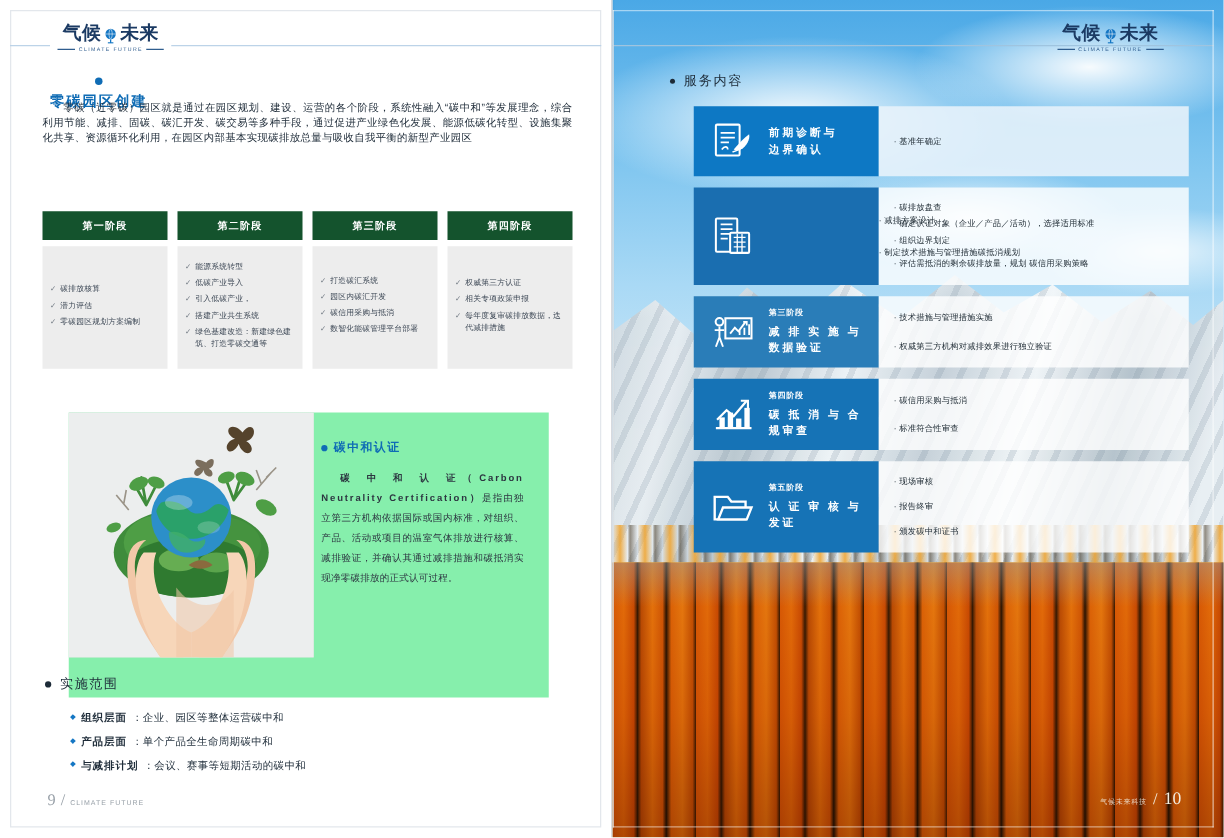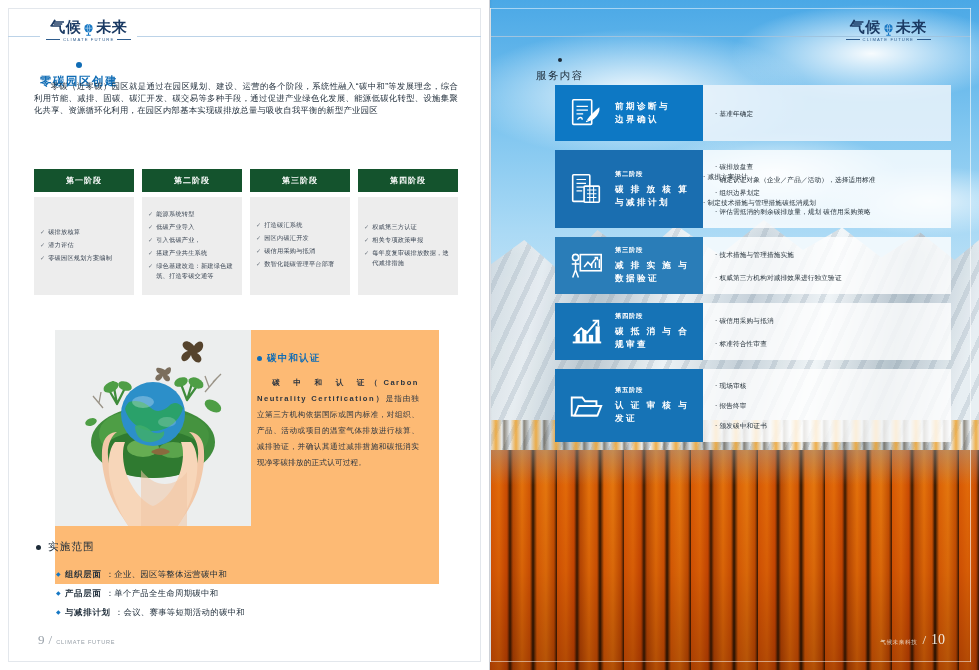--- a/index.html
+++ b/index.html
@@ -86,22 +86,22 @@
   .stage-col.c1 .stage-bd { justify-content: center; }
   .stage-li {
     display: flex; gap: 3px; align-items: flex-start;
     font-size: 6.2px; line-height: 10px; color: #3b4654;
     margin-bottom: 3px; letter-spacing: .2px;
   }
   .stage-li .ck { color: #6f7780; flex: 0 0 auto; font-size: 6px; line-height: 10px; }
 
   
   .cert-band {
-    position: absolute; left: 55px; top: 330px; width: 384px; height: 254px;
-    background: #fdba74;
+    position: absolute; left: 55px; top: 330px; width: 384px; height: 228px;
+    background: #86efac;
     display: flex;
   }
   .cert-img { position: relative; width: 196px; height: 196px; overflow: hidden;
               background: radial-gradient(circle at 50% 42%, #f1f2f2 0%, #e4e6e6 100%); }
   .cert-txt { flex: 1; padding: 22px 20px 10px 6px; position: relative; }
   .cert-head {
     color: #0f6cb5; font-weight: bold; font-size: 9.5px; letter-spacing: 1.2px;
     display: flex; align-items: center; gap: 5px; margin-bottom: 10px;
   }
   .cert-head .dot { width:5px;height:5px;border-radius:50%;background:#0f6cb5; }
@@ -190,21 +190,21 @@
   .hdr-r { position:absolute; left:0px; right:8px; top:36px; height:1px;
            background:#9fc4df; z-index:4; }
   .logo-wrap-r { position:absolute; right:42px; top:18px; z-index:5;
                  display:flex; flex-direction:column; align-items:center;
                  padding: 0 6px; }
   .logo-wrap-r .logo-main { color:#1b3a63; }
 
   .sec-head-r {
     position:absolute; left:46px; top:58px; color:#1d2b38;
     font-size: 10.5px; letter-spacing: 1.4px; z-index:5;
-    display:flex; align-items:center; gap:7px;flex-direction:column;
+    display:flex; align-items:center; gap:7px;
   }
   .sec-head-r .dot { width:4px;height:4px;border-radius:50%;background:#1d2b38; }
 
   .svc-list { position:absolute; left:65px; top:85px; width: 396px; z-index:5; }
   .svc-row { display:flex; margin-bottom: 9px; }
   .svc-left {
     width: 148px; background:#1577c4; color:#fff;
     display:flex; align-items:center; gap:10px;
     padding: 9px 6px 9px 12px; position:relative;
   }
@@ -518,25 +518,20 @@
       <div class="svc-row r2">
         <div class="svc-left">
           <span class="svc-icon">
             <svg viewBox="0 0 40 40" fill="none" stroke="#fff" stroke-width="1.7">
               <rect x="6" y="5" width="18" height="28" rx="1"></rect>
               <path d="M10 10h10M10 14h10M10 18h10M10 22h6" stroke-width="1.3"></path>
               <rect x="18" y="17" width="16" height="17" rx="1" fill="#1a6eb0"></rect>
               <path d="M21 21h10M21 25h10M21 29h10M24 18v16M28 18v16" stroke-width="1.1"></path>
             </svg>
           </span>
-          <span class="svc-titles">
-            <span class="svc-stage">第二阶段</span>
-            <span class="svc-name" style="white-space:pre-line">碳 排 放 核 算
-与减排计划</span>
-          </span>
         </div>
         <div class="svc-right overlap">
           <div class="svc-li">碳排放盘查</div>
           <div class="svc-li">确定认证对象（企业／产品／活动），选择适用标准</div>
           <div class="svc-li">组织边界划定</div>
           <div class="svc-li" style="margin-top:6px">评估需抵消的剩余碳排放量，规划 碳信用采购策略</div>
           <div class="layer-b">
             <div class="svc-li" style="margin-top:13px">减排方案设计</div>
             <div class="svc-li" style="margin-top:13px">制定技术措施与管理措施碳抵消规划</div>
           </div>

